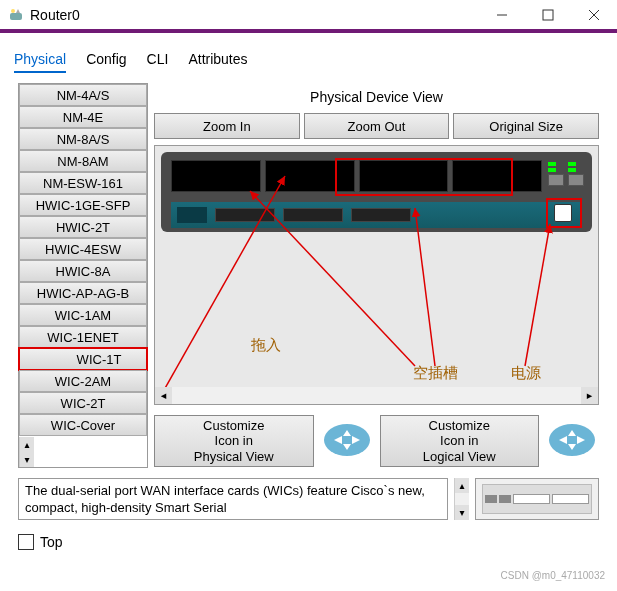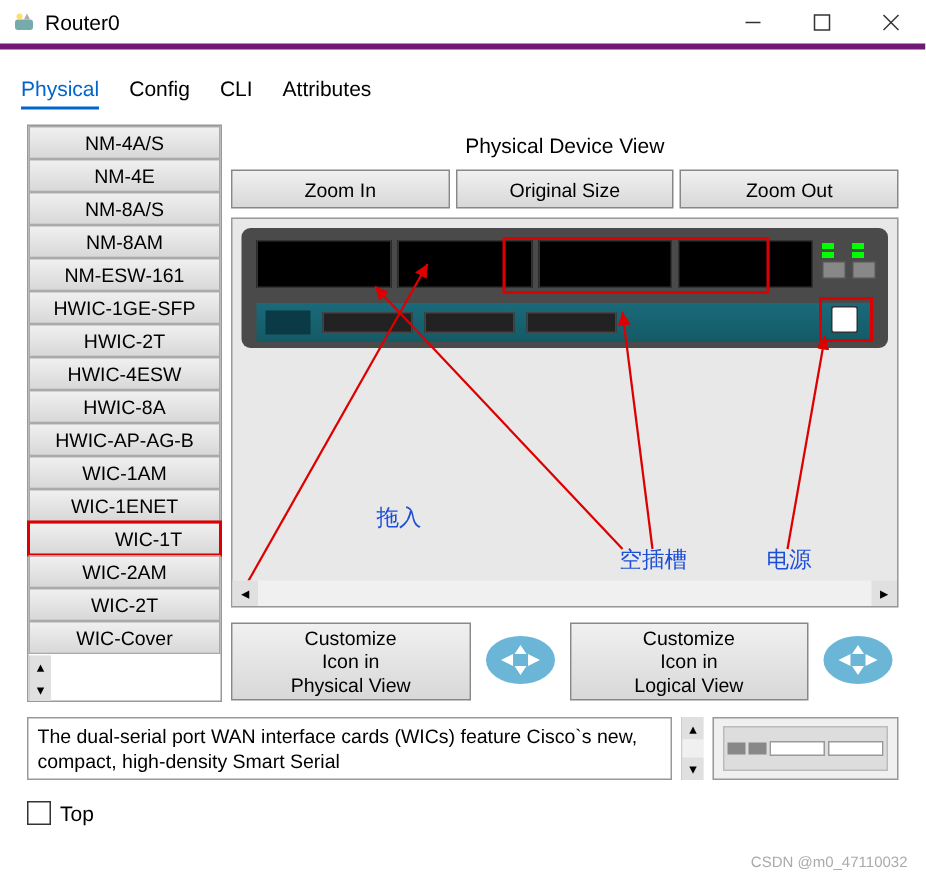--- a/index.html
+++ b/index.html
@@ -37,21 +37,21 @@
     .port-tiny { width: 16px; height: 12px; background: #888; border: 1px solid #555; }
     .lower-strip { position: absolute; top: 50px; left: 10px; right: 10px; height: 26px; background: linear-gradient(#1a6a7a,#145a65); display: flex; align-items: center; padding: 0 6px; gap: 8px; }
     .cisco-label { width: 30px; height: 16px; background: #0a3a45; }
     .mini-slot { width: 60px; height: 14px; background: #222; border: 1px solid #444; }
     .power-sw { position: absolute; right: 20px; top: 52px; width: 18px; height: 18px; background: #fff; border: 1px solid #333; border-radius: 2px; }
     .power-highlight { position: absolute; right: 10px; top: 46px; width: 36px; height: 30px; border: 2px solid #d00; }
     .hscroll { position: absolute; bottom: 0; left: 0; right: 0; height: 17px; display: flex; background: #f0f0f0; }
     .hscroll-btn { width: 17px; height: 17px; display: flex; align-items: center; justify-content: center; background: #e0e0e0; font-size: 11px; }
     .hscroll-track { flex: 1; }
     .annotations { position: absolute; top: 0; left: 0; right: 0; bottom: 0; pointer-events: none; }
-    .ann-text { position: absolute; color: #1d4ed8; font-size: 15px; font-family: "Microsoft YaHei", sans-serif; }
+    .ann-text { position: absolute; color: #a16207; font-size: 15px; font-family: "Microsoft YaHei", sans-serif; }
     .customize-row { display: flex; margin-top: 10px; gap: 6px; align-items: stretch; }
     .cust-btn { flex: 1; height: 52px; font-size: 13px; text-align: center; background: linear-gradient(#f0f0f0,#d8d8d8); border: 1px solid #888; display: flex; flex-direction: column; justify-content: center; line-height: 1.2; }
     .router-icon { width: 54px; height: 50px; display: flex; align-items: center; justify-content: center; }
     .description-row { display: flex; gap: 6px; margin-top: 10px; }
     .desc-text { flex: 1; height: 42px; border: 1px solid #999; padding: 4px 6px; font-size: 13px; line-height: 1.3; overflow: hidden; }
     .desc-scroll { width: 15px; display: flex; flex-direction: column; }
     .preview-panel { width: 124px; height: 42px; border: 1px solid #999; background: #f0f0f0; display: flex; align-items: center; justify-content: center; }
     .preview-inner { width: 110px; height: 30px; background: #ddd; border: 1px solid #bbb; display: flex; align-items: center; padding: 2px; gap: 2px; }
     .mini-port { width: 12px; height: 8px; background: #888; }
     .serial-lbl { flex: 1; height: 10px; background: #fff; border: 1px solid #999; font-size: 6px; text-align: center; }
@@ -125,22 +125,22 @@
         <div class="scroll-arrow">▴</div>
         <div class="scroll-track"></div>
         <div class="scroll-arrow">▾</div>
       </div>
     </div>
 
     <div class="right-panel">
       <div class="view-title">Physical Device View</div>
       <div class="zoom-row">
         <button class="zoom-btn">Zoom In</button>
+        <button class="zoom-btn">Zoom Out</button>
         <button class="zoom-btn">Original Size</button>
-        <button class="zoom-btn">Zoom Out</button>
       </div>
 
       <div class="device-area">
         <div class="chassis">
           <div class="slot-row1">
             <div class="slot"></div>
             <div class="slot"></div>
             <div class="slot"></div>
             <div class="slot"></div>
           </div>

